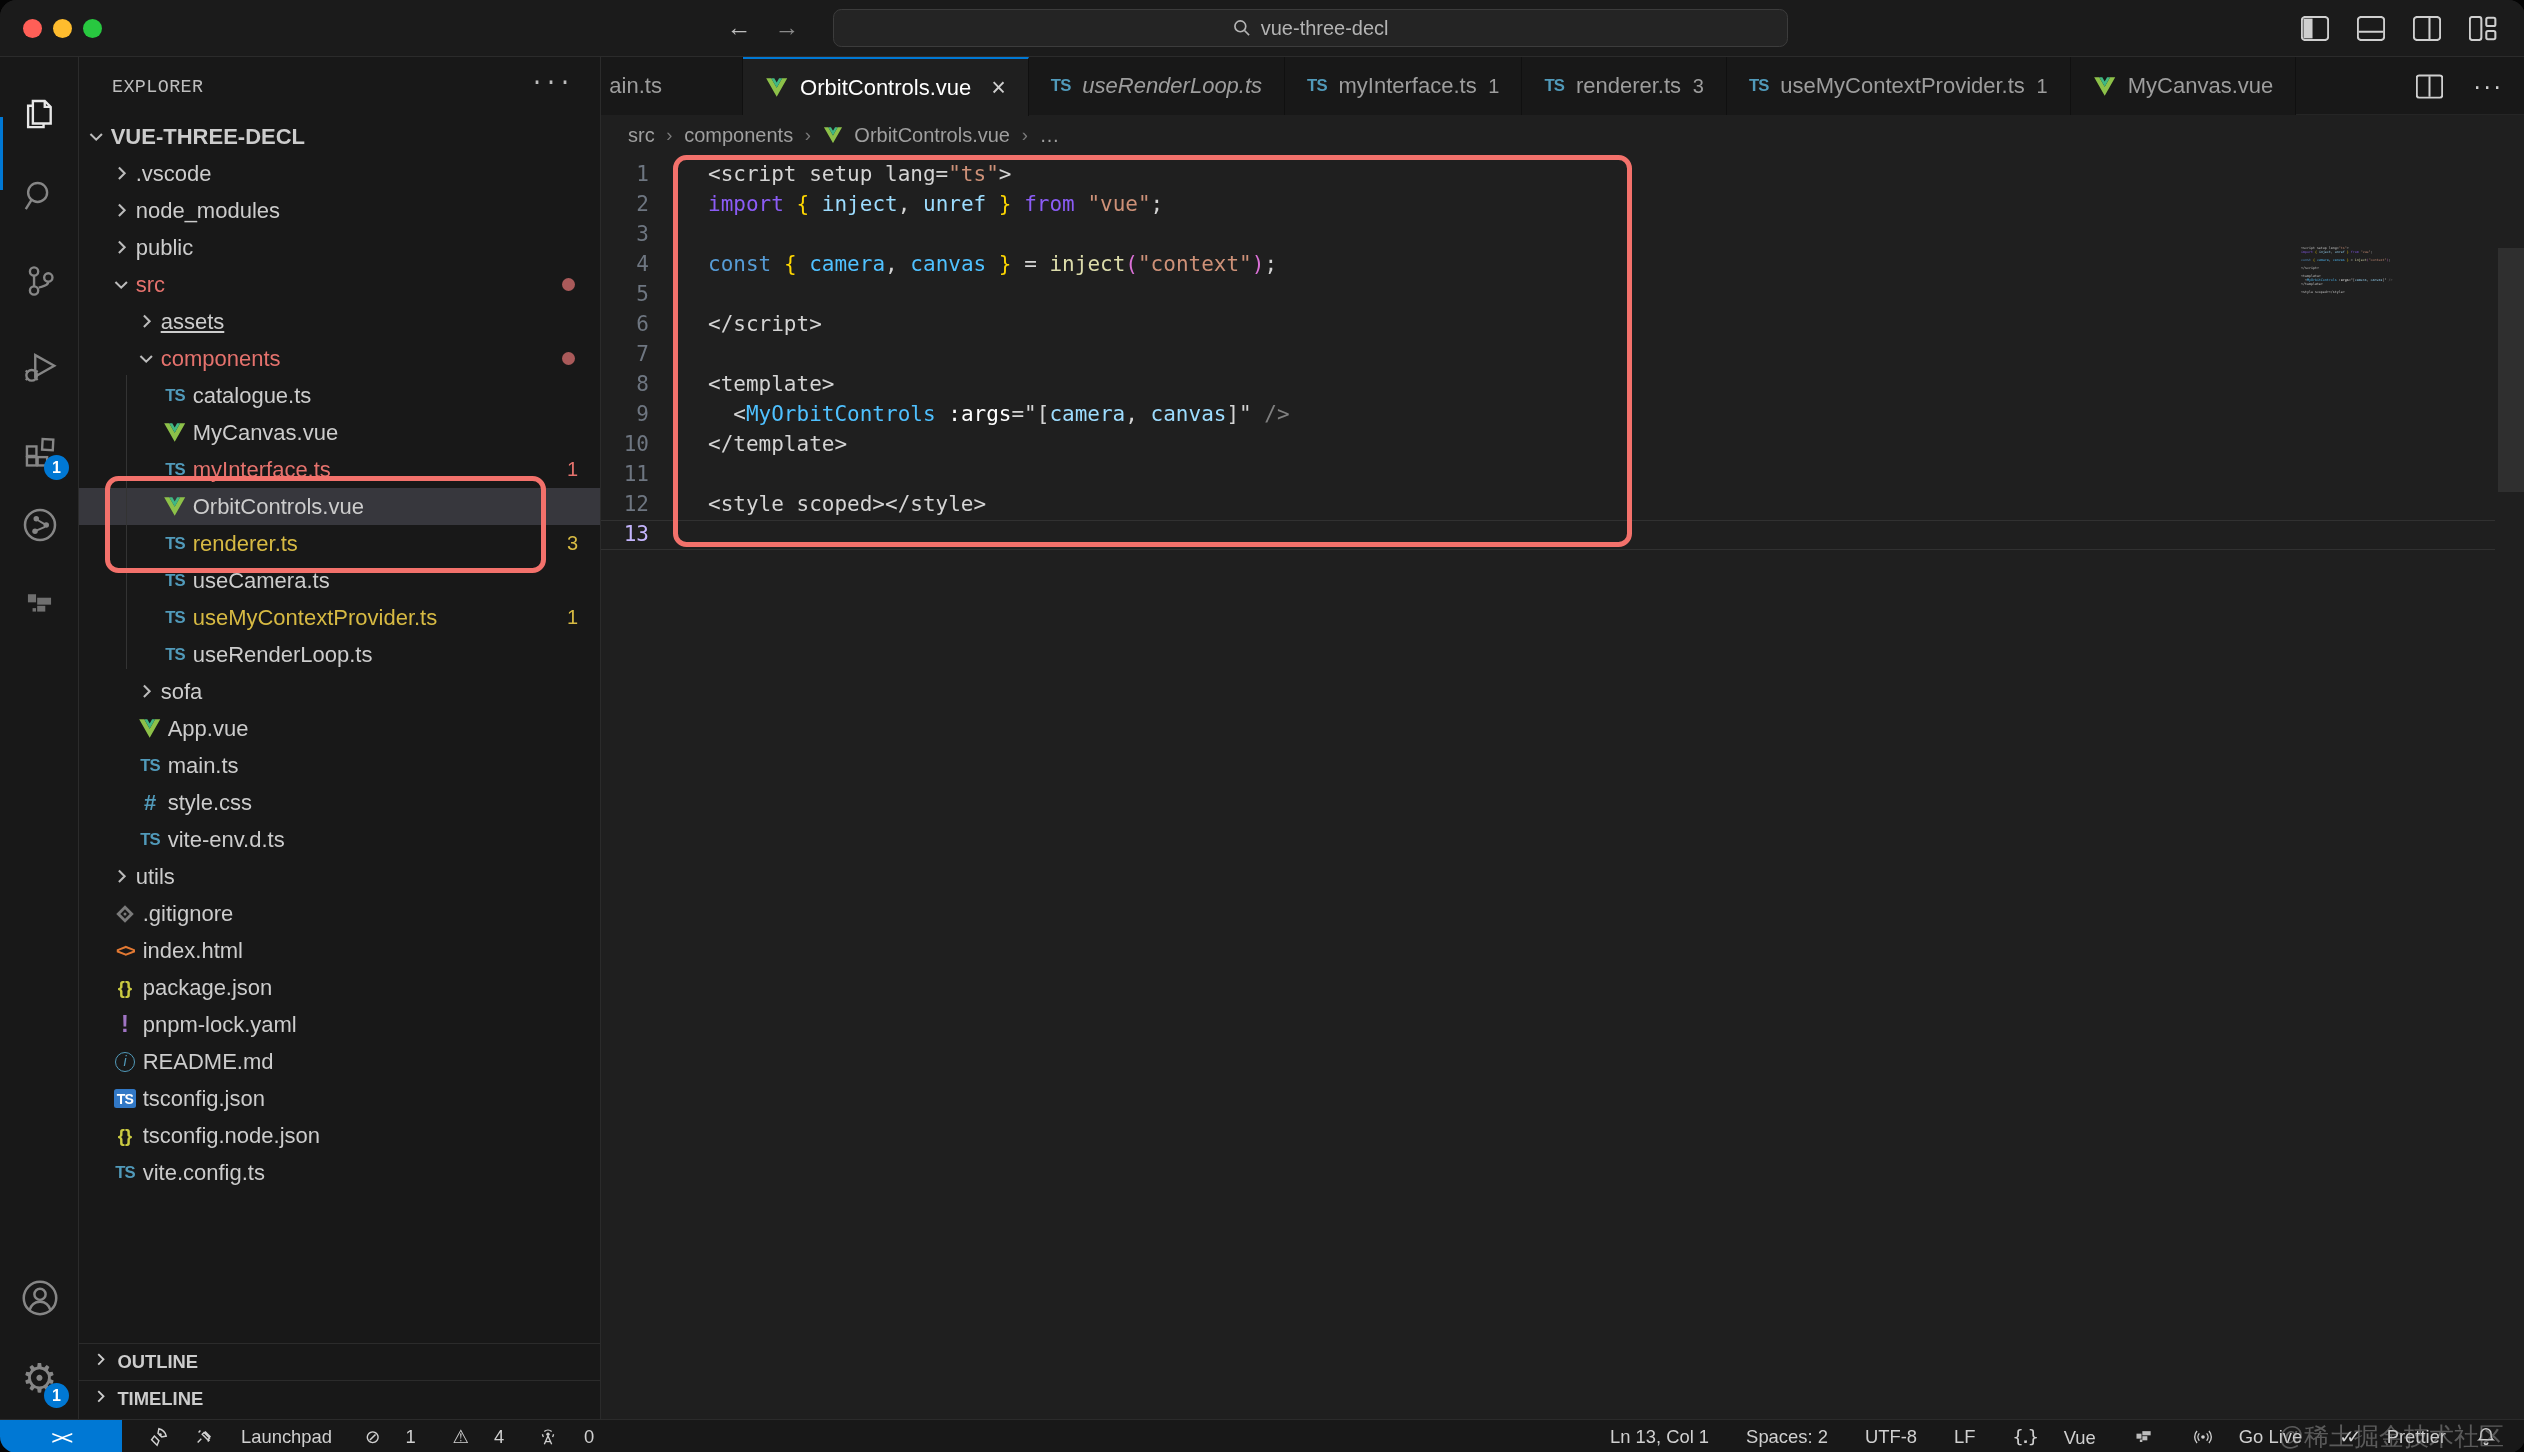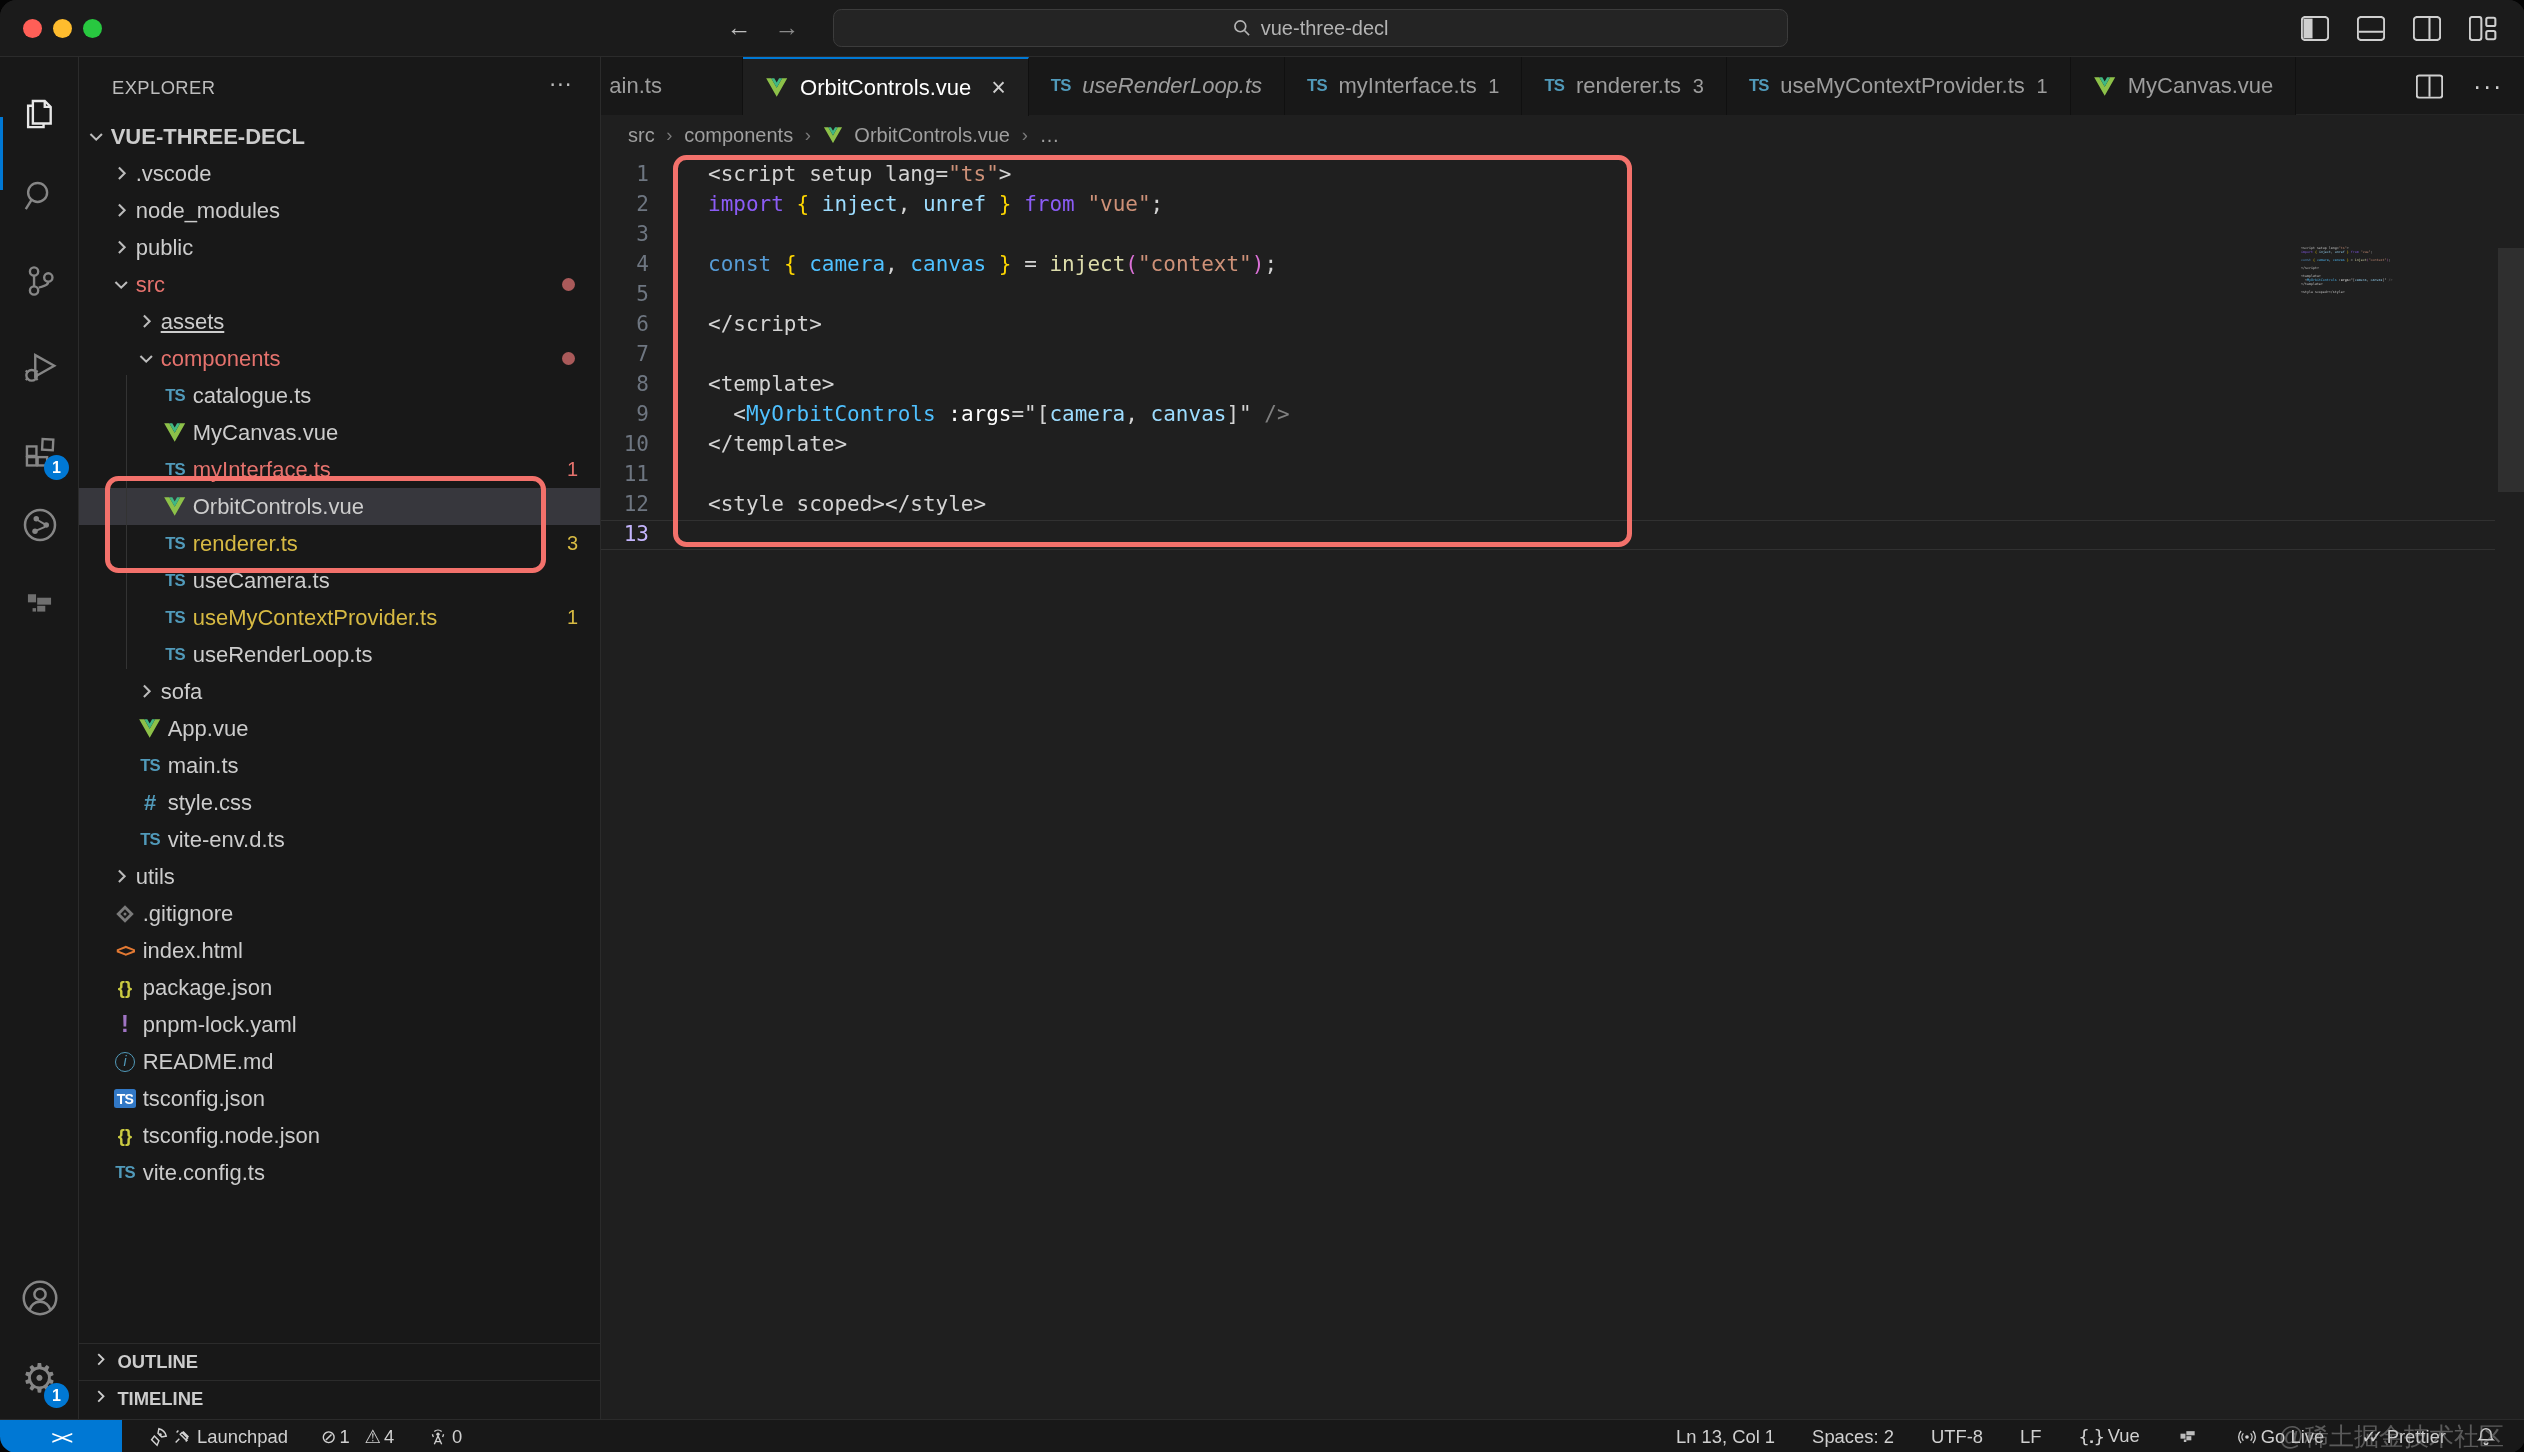--- a/index.html
+++ b/index.html
@@ -34,21 +34,21 @@
   .ab-item.active { color:#e7e7e7; }
   .ab-indicator { position:absolute; left:0; top:60px; width:3.3px; height:73px; background:#0078d4; }
   .ab-badge { position:absolute; right:10px; bottom:8.3px; min-width:25px; height:25px;
               border-radius:12.5px; background:#0078d4; color:#fff; font-size:16px;
               line-height:25px; text-align:center; font-weight:bold; }
   .gear-glyph { font-size:40px; line-height:40px; }
 
   
   .sidebar { position:absolute; left:79px; top:57px; width:522px; height:1363px;
              background:#181818; border-right:0.8px solid #2b2b2b; color:#cccccc; }
-  .sb-header { position:absolute; left:0; top:0; width:100%; height:60px; }
+  .sb-header { position:absolute; left:0; top:0; width:100%; height:60px;font-family:Liberation Mono, monospace; }
   .sb-title { position:absolute; left:33px; top:20px; font-size:18.4px; color:#bdbdbd; letter-spacing:0.4px; }
   .sb-more { position:absolute; right:28px; top:13.4px; font-size:23.4px; color:#bdbdbd; }
   .tree { position:absolute; left:0; top:61px; width:100%; }
   .row { position:relative; height:37px; display:flex; align-items:center; font-size:22px;
          white-space:nowrap; }
   .row.selected { background:#37373d; }
   .row .chev { flex:0 0 25px; display:flex; justify-content:center; }
   .row .fic { flex:0 0 32px; display:flex; justify-content:center; align-items:center; }
   .row .lbl { margin-left:1.7px; }
   .row.root .lbl { font-weight:bold; }
@@ -112,21 +112,21 @@
   .annot-editor  { left:673px; top:155px; width:959px; height:392px; }
 
   
   .statusbar { position:absolute; left:0; top:1419px; width:2525px; height:33px;
                background:#181818; border-top:0.8px solid #2b2b2b; color:#d0d0d0; font-size:18.4px; }
   .sb-remote { position:absolute; left:0; top:0; width:122px; height:33px; background:#0078d4;
                color:#fff; display:flex; align-items:center; justify-content:center;
                font-family:"DejaVu Sans Mono", monospace; font-size:20px; letter-spacing:-2.5px; }
   .sb-left { position:absolute; left:147px; top:0; height:33px; display:flex; align-items:center; gap:33px; }
   .sb-right { position:absolute; right:79px; top:0; height:33px; display:flex; align-items:center; gap:37px; }
-  .sb-item { display:flex; align-items:flex-start; gap:3px; }
+  .sb-item { display:flex; align-items:flex-end; gap:25px; }
   .sb-bell { position:absolute; right:28px; top:0; height:33px; display:flex; align-items:center; }
   .watermark { position:absolute; right:21px; bottom:0px; z-index:60; font-size:25px;
                color:rgba(170,170,170,0.45); }
 </style>
 </head>
 <body>
 
 <div class="window">
 
   <div class="titlebar">

